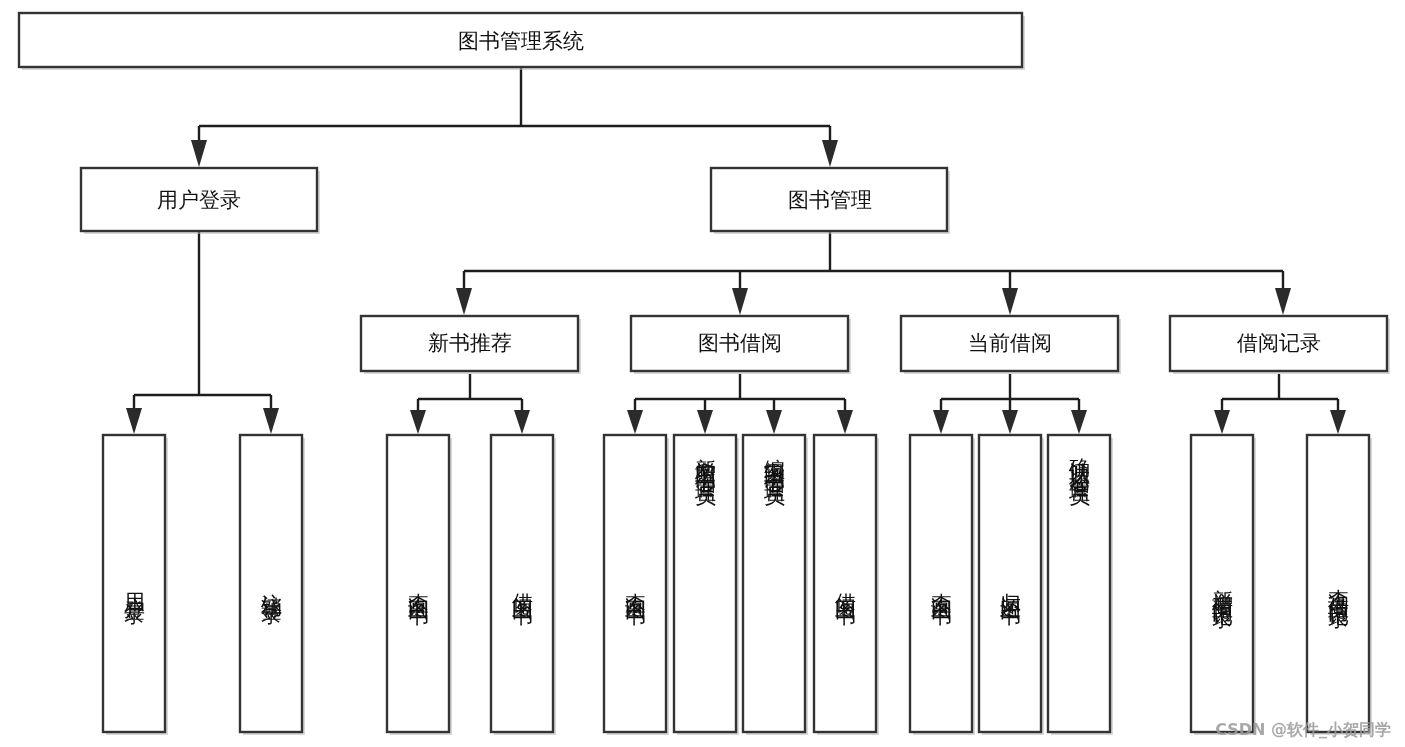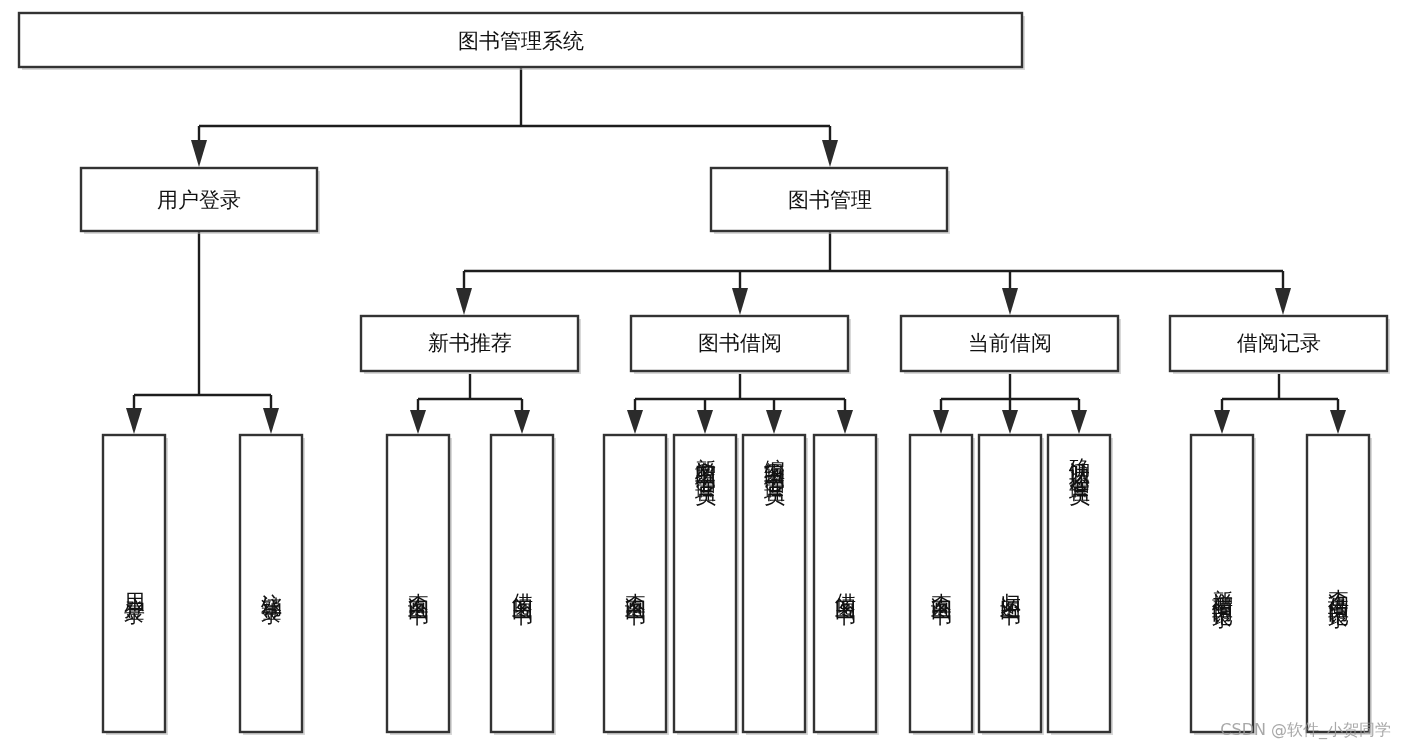--- a/index.html
+++ b/index.html
@@ -70,20 +70,21 @@
   .watermark {
     position: absolute;
     right: 14px;
     bottom: 6px;
     font-family: "DejaVu Sans", "Liberation Sans", sans-serif;
     font-size: 16px;
     color: #9a9a9a;
     opacity: 0.85;
     white-space: nowrap;
     user-select: none;
+    font-weight: bold;
   }
 </style>
 </head>
 <body>
 
 <div id="diagram-root">
 
   <svg class="diagram" viewBox="0 0 1405 747">
 
     <g>

